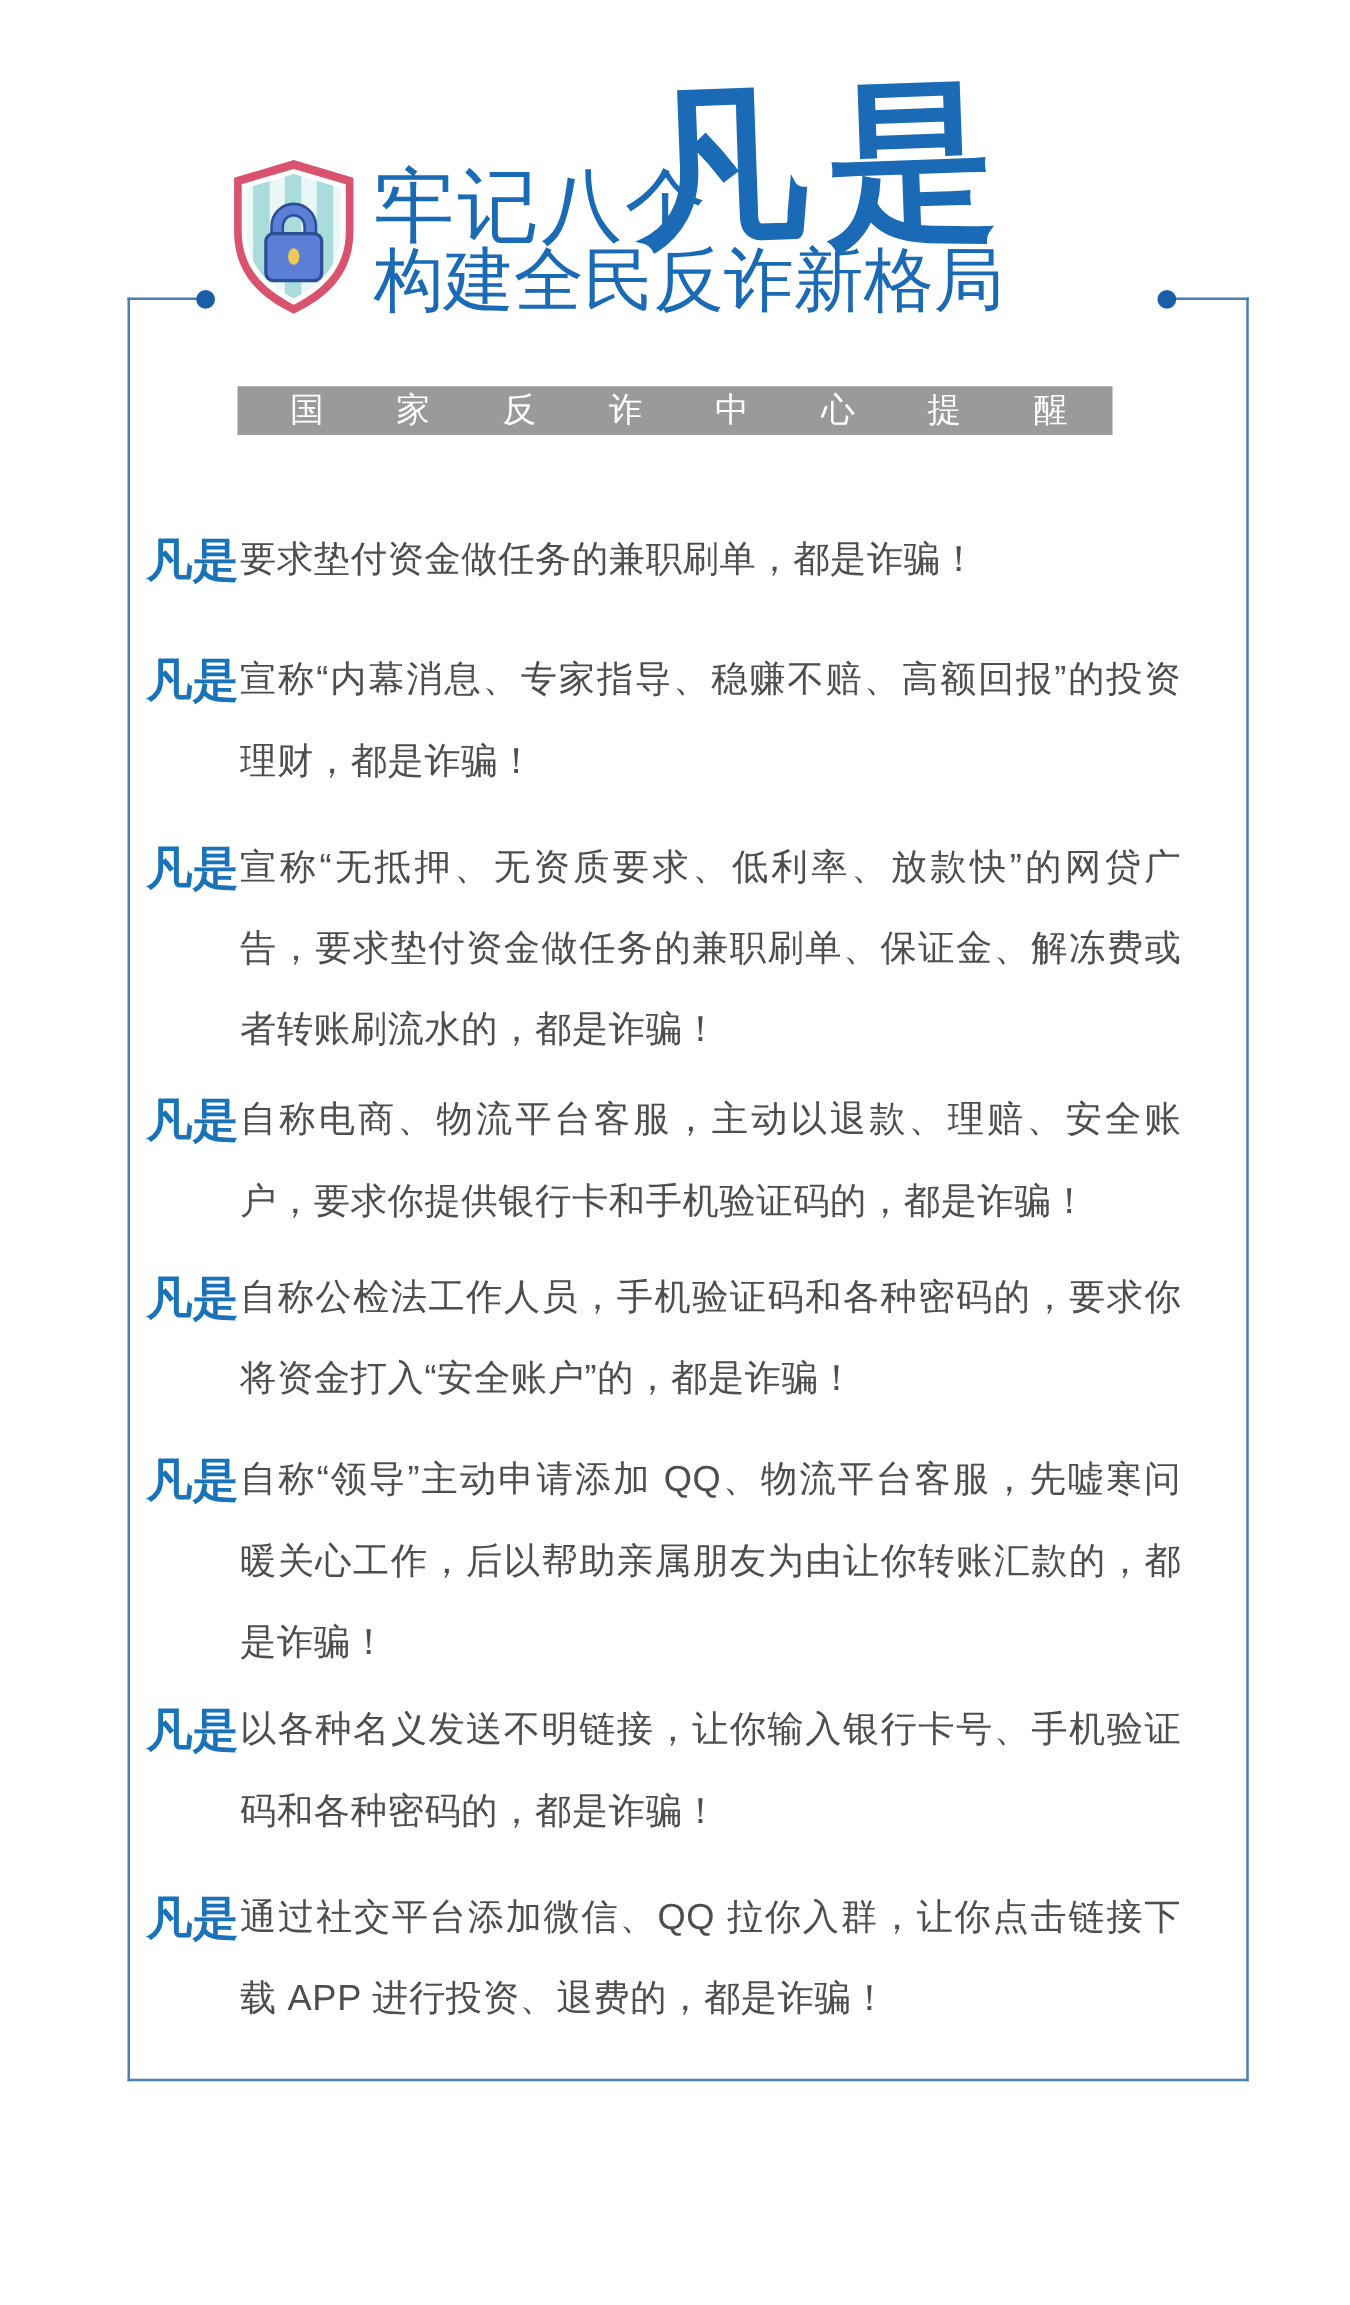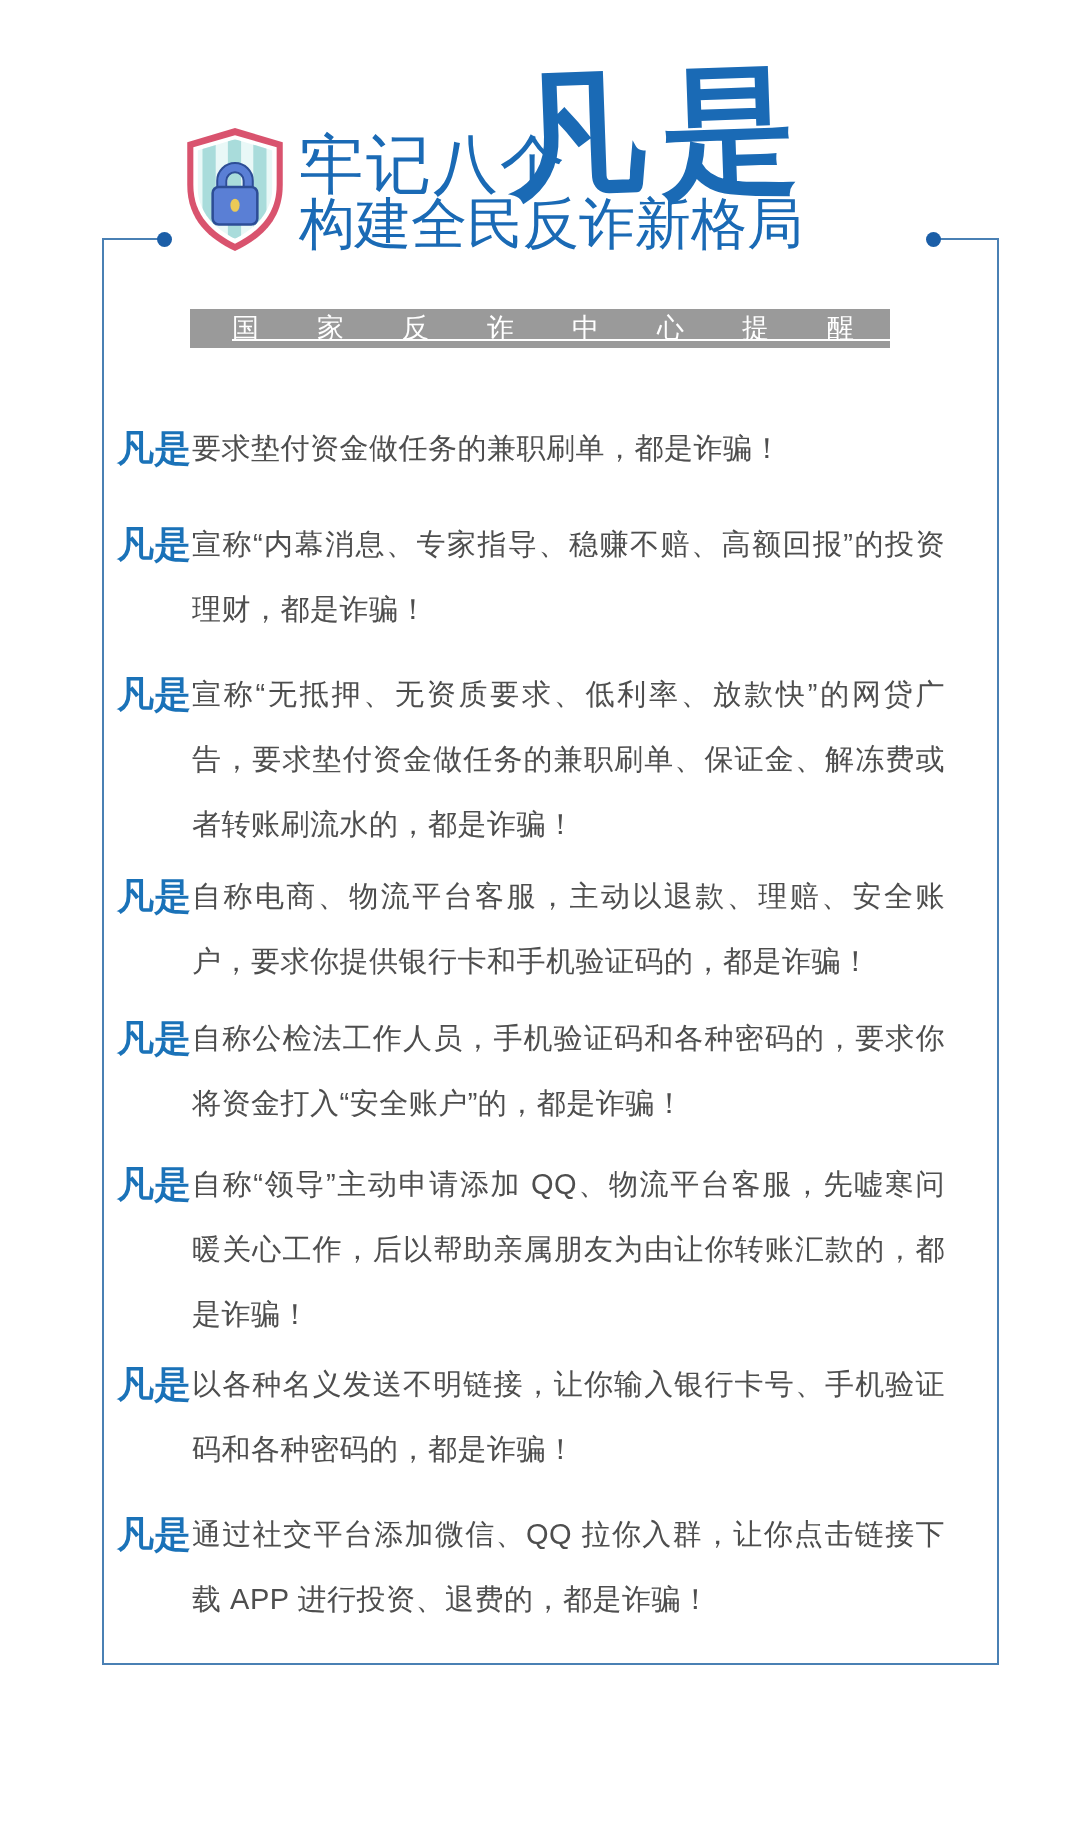--- a/index.html
+++ b/index.html
@@ -43,21 +43,21 @@
   }
   .subtitle {
     position:absolute; left:299px; top:187px;
     font-size:56px; color:var(--accent,#1a6ab5); font-weight:400; letter-spacing:0px;
     white-space:nowrap;
   }
   .banner {
     position:absolute; left:190px; top:309px; width:700px; height:39px;
     background:var(--banner,#9a9a9a); color:#ffffff;
     font-size:27px; line-height:39px; letter-spacing:58px;
-    padding-left:42px; white-space:nowrap; overflow:hidden;text-decoration:underline;
+    padding-left:42px; white-space:nowrap; overflow:hidden;
   }
 
   
   .item {
     position:absolute; left:117px; width:828px;
     display:flex; align-items:flex-start;
   }
   .item-label {
     flex:0 0 75px; font-size:37px; font-weight:700;
     color:var(--label,#1a72b8); line-height:65px; white-space:nowrap;

